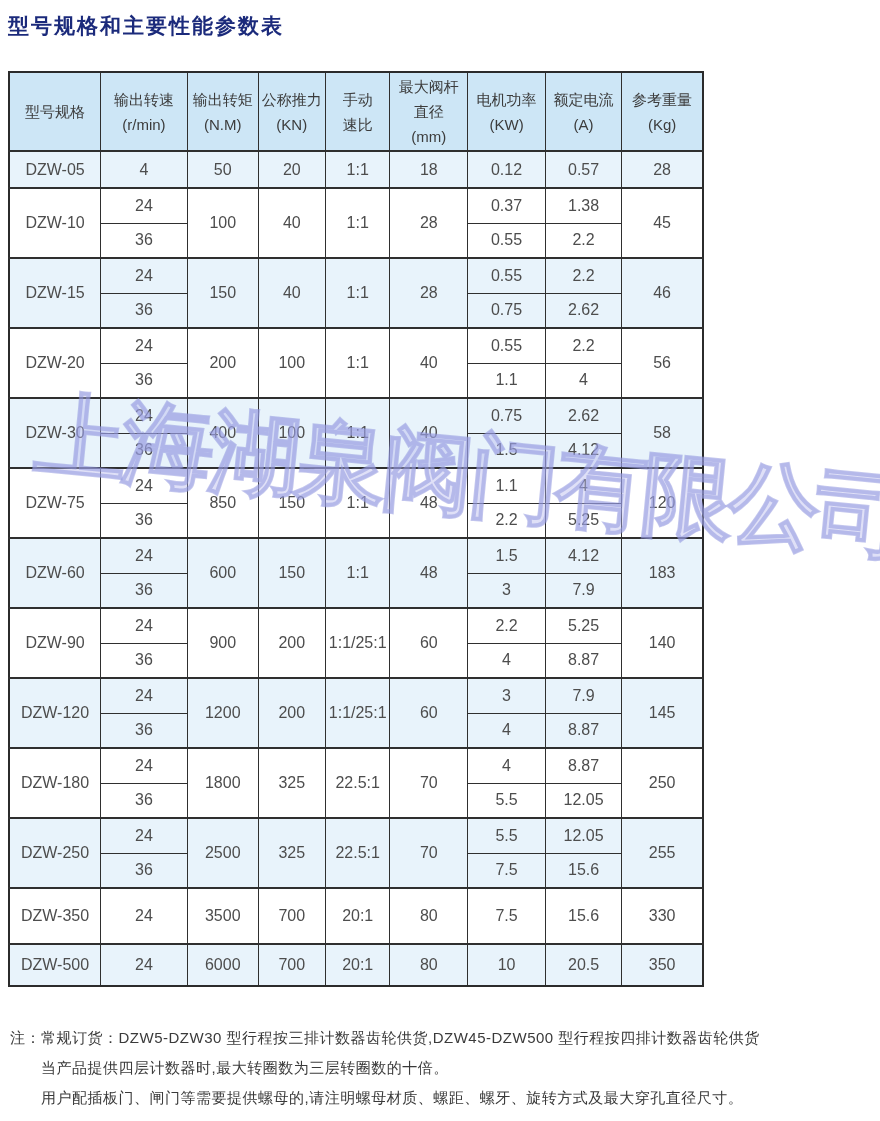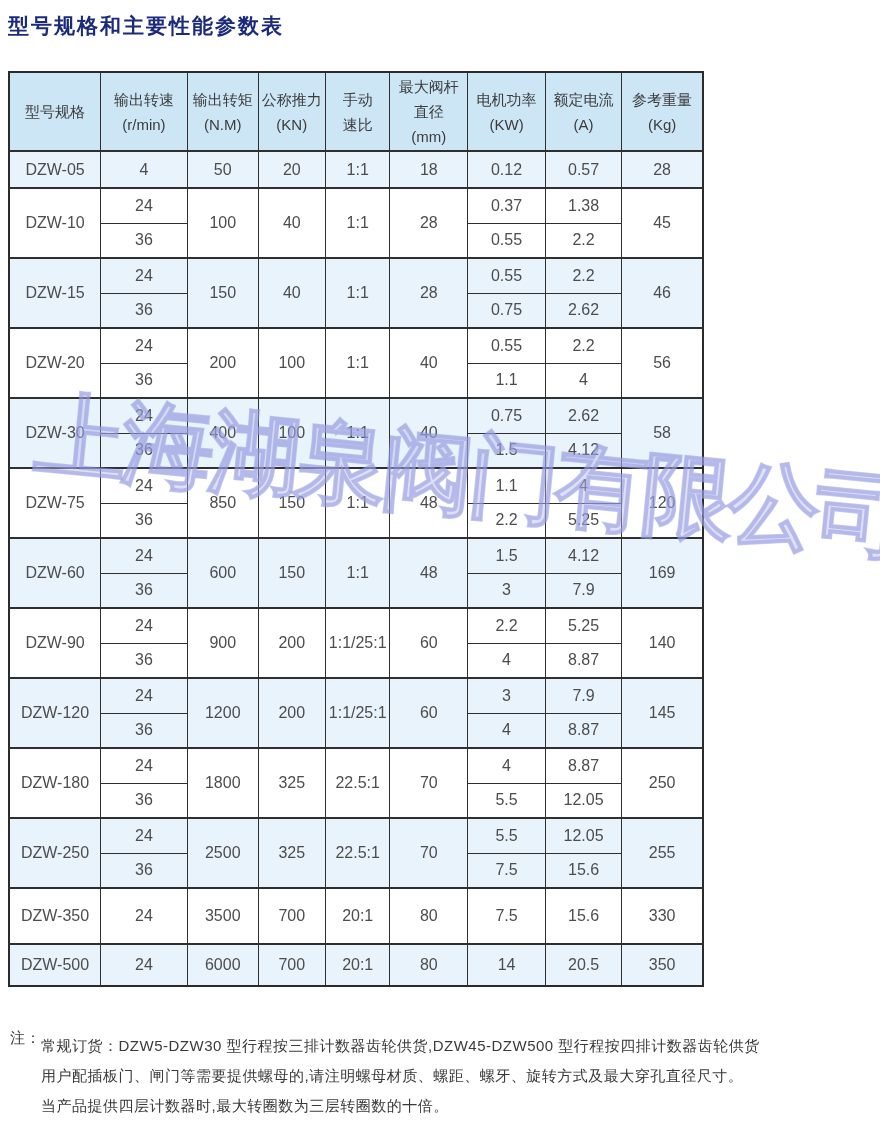--- a/index.html
+++ b/index.html
@@ -42,21 +42,21 @@
     letter-spacing:-5px; pointer-events:none;
     color:rgba(178,182,235,0.42);
     -webkit-text-stroke:1.5px rgba(140,146,222,0.50);
     transform:rotate(5.6deg); transform-origin:left top;
   }
   .notes {
     margin:36px 0 0 2px; font-size:15px; color:#3a3a3a;
     display:flex; line-height:30px; letter-spacing:0.5px;
   }
   .notes .prefix { flex:0 0 auto; white-space:nowrap; }
-  .notes .body { flex:1 1 auto;margin-top:8px; }
+  .notes .body { flex:1 1 auto; }
   .notes .line { display:block; }
 </style>
 </head>
 <body>
 
 <div class="page">
 
   <div class="title">型号规格和主要性能参数表</div>
 
   <div class="watermark">上海湖泉阀门有限公司</div>
@@ -213,21 +213,21 @@
 
       <tr class="gtop tint">
         <td rowspan="2">DZW-60</td>
         <td>24</td>
         <td rowspan="2">600</td>
         <td rowspan="2">150</td>
         <td rowspan="2">1:1</td>
         <td rowspan="2">48</td>
         <td>1.5</td>
         <td>4.12</td>
-        <td rowspan="2">169</td>
+        <td rowspan="2">183</td>
       </tr>
       <tr class="tint">
         <td>36</td>
         <td>3</td>
         <td>7.9</td>
       </tr>
 
       <tr class="gtop">
         <td rowspan="2">DZW-90</td>
         <td>24</td>
@@ -308,30 +308,30 @@
         <td>330</td>
       </tr>
 
       <tr class="gtop tint row-500">
         <td>DZW-500</td>
         <td>24</td>
         <td>6000</td>
         <td>700</td>
         <td>20:1</td>
         <td>80</td>
-        <td>14</td>
+        <td>10</td>
         <td>20.5</td>
         <td>350</td>
       </tr>
 
     </tbody>
   </table>
 
   <div class="notes">
     <span class="prefix">注：</span>
     <span class="body">
       <span class="line">常规订货：DZW5-DZW30 型行程按三排计数器齿轮供货,DZW45-DZW500 型行程按四排计数器齿轮供货</span>
+      <span class="line">当产品提供四层计数器时,最大转圈数为三层转圈数的十倍。</span>
       <span class="line">用户配插板门、闸门等需要提供螺母的,请注明螺母材质、螺距、螺牙、旋转方式及最大穿孔直径尺寸。</span>
-      <span class="line">当产品提供四层计数器时,最大转圈数为三层转圈数的十倍。</span>
     </span>
   </div>
 
 </div>
 
 </body></html>

